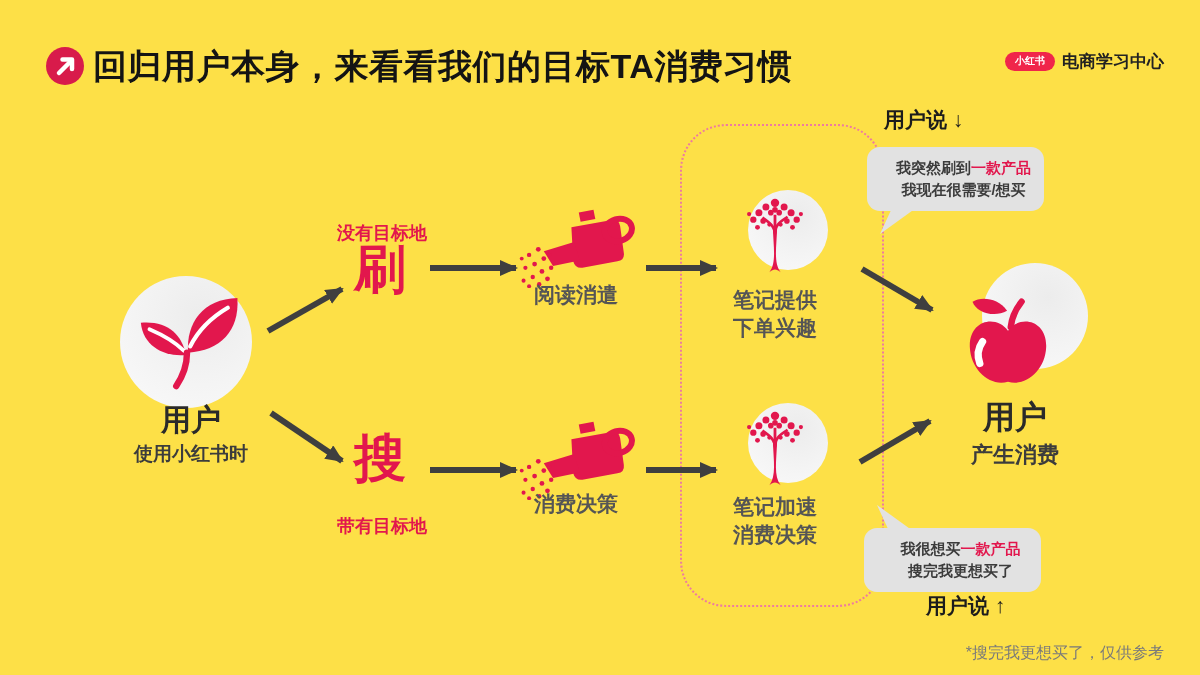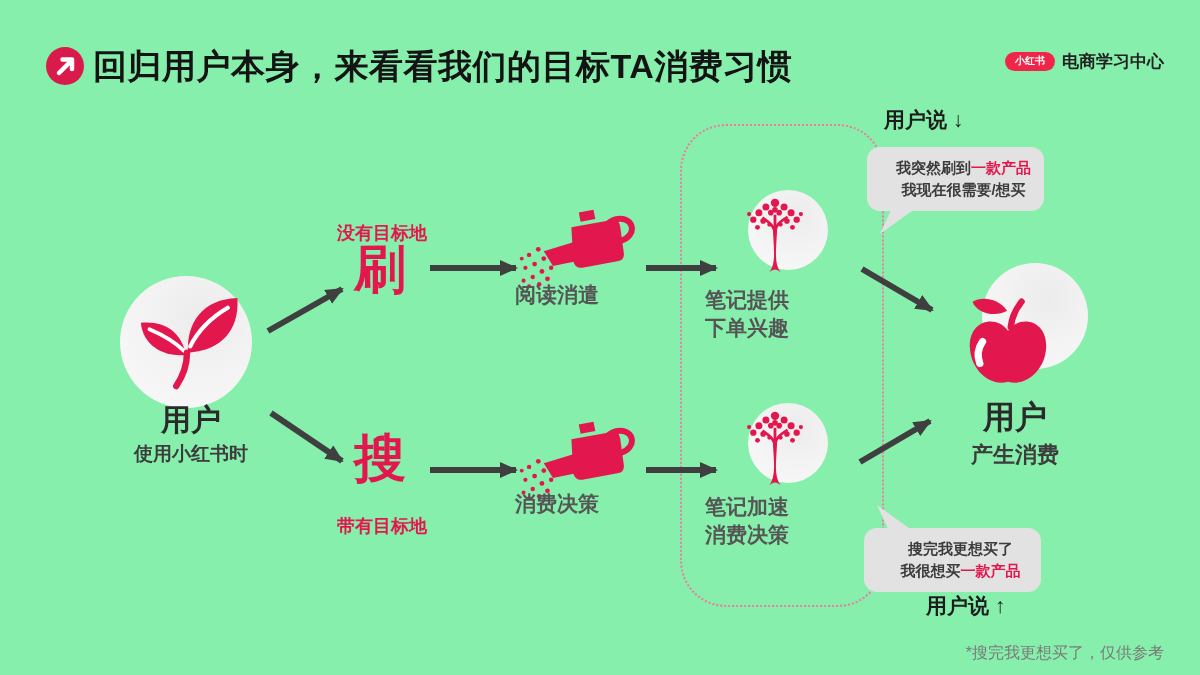--- a/index.html
+++ b/index.html
@@ -1,28 +1,28 @@
 <!DOCTYPE html>
 <html><head>
 <meta charset="utf-8">
 <style>
   * { margin:0; padding:0; box-sizing:border-box; }
   body { background:#ffffff; font-family:"Liberation Sans", sans-serif; }
-  .slide { position:relative; width:1200px; height:675px; background:#86efac; overflow:hidden; }
+  .slide { position:relative; width:1200px; height:675px; background:#fde047; overflow:hidden; }
 
   
   .title-icon { position:absolute; left:46px; top:47px; width:38px; height:38px; }
   .page-title { position:absolute; left:93px; top:44px; font-size:34px; font-weight:800; color:#141414; letter-spacing:.5px; }
   .logo { position:absolute; right:36px; top:50px; display:flex; align-items:center; gap:7px; }
   .logo-pill { background:#f0254a; color:#fff; font-size:10px; font-weight:700; padding:4px 10px 5px; border-radius:14px; line-height:1; }
   .logo-text { font-size:17px; font-weight:800; color:#222; }
   .big-circle { position:absolute; border-radius:50%; background:radial-gradient(circle at 62% 32%, #ececec 0%, #f4f4f4 55%, #fafafa 100%); }
   .node-title { position:absolute; font-weight:800; color:#2a2a2a; text-align:center; }
   .node-sub { position:absolute; font-weight:600; color:#3c3c3c; text-align:center; }
-  .stage-label { position:absolute; font-size:21px; line-height:28px; font-weight:600; color:#555; text-align:left; }
+  .stage-label { position:absolute; font-size:21px; line-height:28px; font-weight:600; color:#555; text-align:center; }
   .verb { position:absolute; font-size:52px; font-weight:800; color:#e2174d; line-height:1; }
   .verb-tag { position:absolute; font-size:18px; font-weight:700; color:#e2174d; }
 
   
   .dotted-box { position:absolute; left:680px; top:124px; width:204px; height:483px;
                 border:2px dotted #ee7ba0; border-radius:46px; }
 
   
   .quote-label { position:absolute; font-size:21px; font-weight:800; color:#1c1c1c; }
   .bubble { position:absolute; width:177px; height:64px; background:#e2e2e2; border-radius:13px;
@@ -219,22 +219,22 @@
     <div class="line">我现在很需要/想买</div>
   </div>
   <svg class="tail txt" style="left:880px; top:208px;" width="36" height="26">
     <polygon points="36,0 12,0 0,26" fill="#e2e2e2"></polygon>
   </svg>
 
   <svg class="tail txt" style="left:877px; top:505px;" width="36" height="26">
     <polygon points="12,26 36,26 0,0" fill="#e2e2e2"></polygon>
   </svg>
   <div class="bubble txt" style="left:864px; top:528px;">
+    <div class="line"><span>我很想买</span><span class="hl">一款产品</span></div>
     <div class="line">搜完我更想买了</div>
-    <div class="line"><span>我很想买</span><span class="hl">一款产品</span></div>
   </div>
   <div class="quote-label txt" style="left:926px; top:592px;">用户说 ↑</div>
 
   <div class="big-circle" style="left:982px; top:263px; width:106px; height:106px;"></div>
   <div class="icon-box" style="left:958px; top:288px; width:100px; height:110px;">
     <svg width="100" height="110" viewBox="0 0 110 115">
       <path d="M58 40 C59 30 62 22 70 12" stroke="#e2174d" stroke-width="7" fill="none" stroke-linecap="round"></path>
       <path d="M54 22 C44 8 26 6 16 12 C20 24 40 30 54 22 Z" fill="#e2174d"></path>
       <path d="M55 44 C42 26 12 32 13 62 C14 88 36 106 55 100 C74 106 96 88 97 62 C98 32 68 26 55 44 Z" fill="#e2174d"></path>
       <path d="M27 56 C22 63 21 72 24 80" stroke="#ffffff" stroke-width="8" fill="none" stroke-linecap="round"></path>

